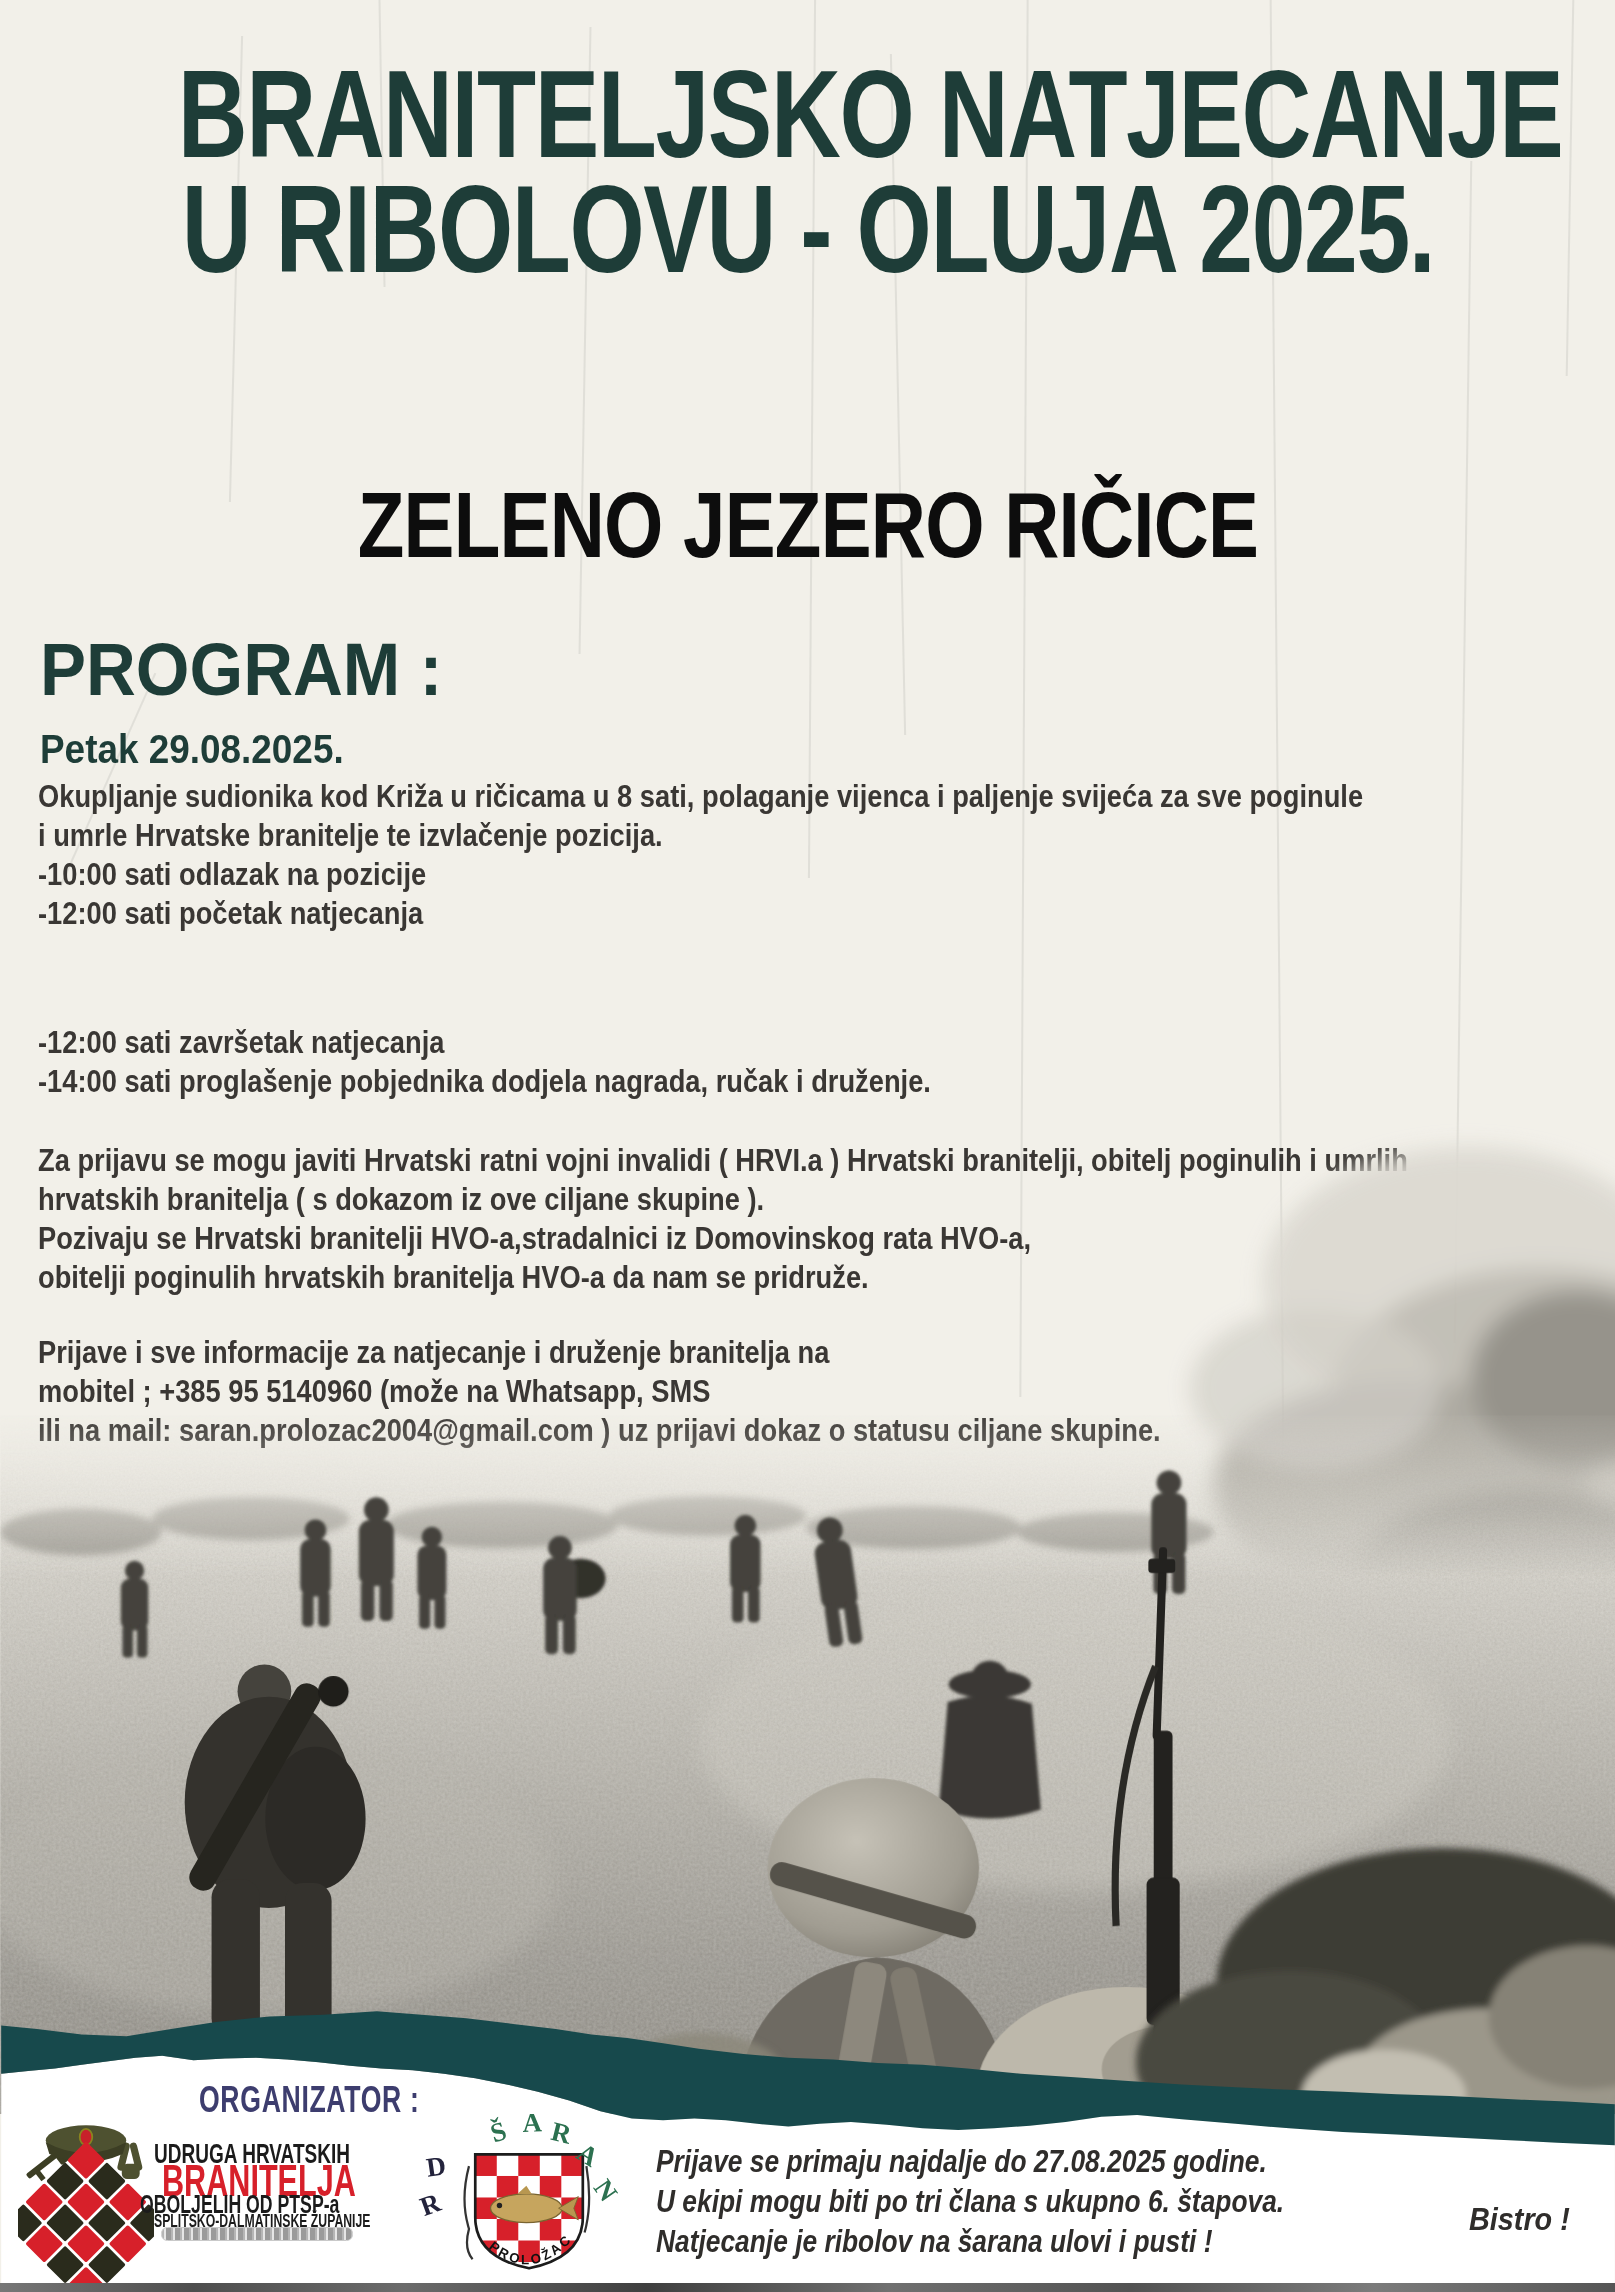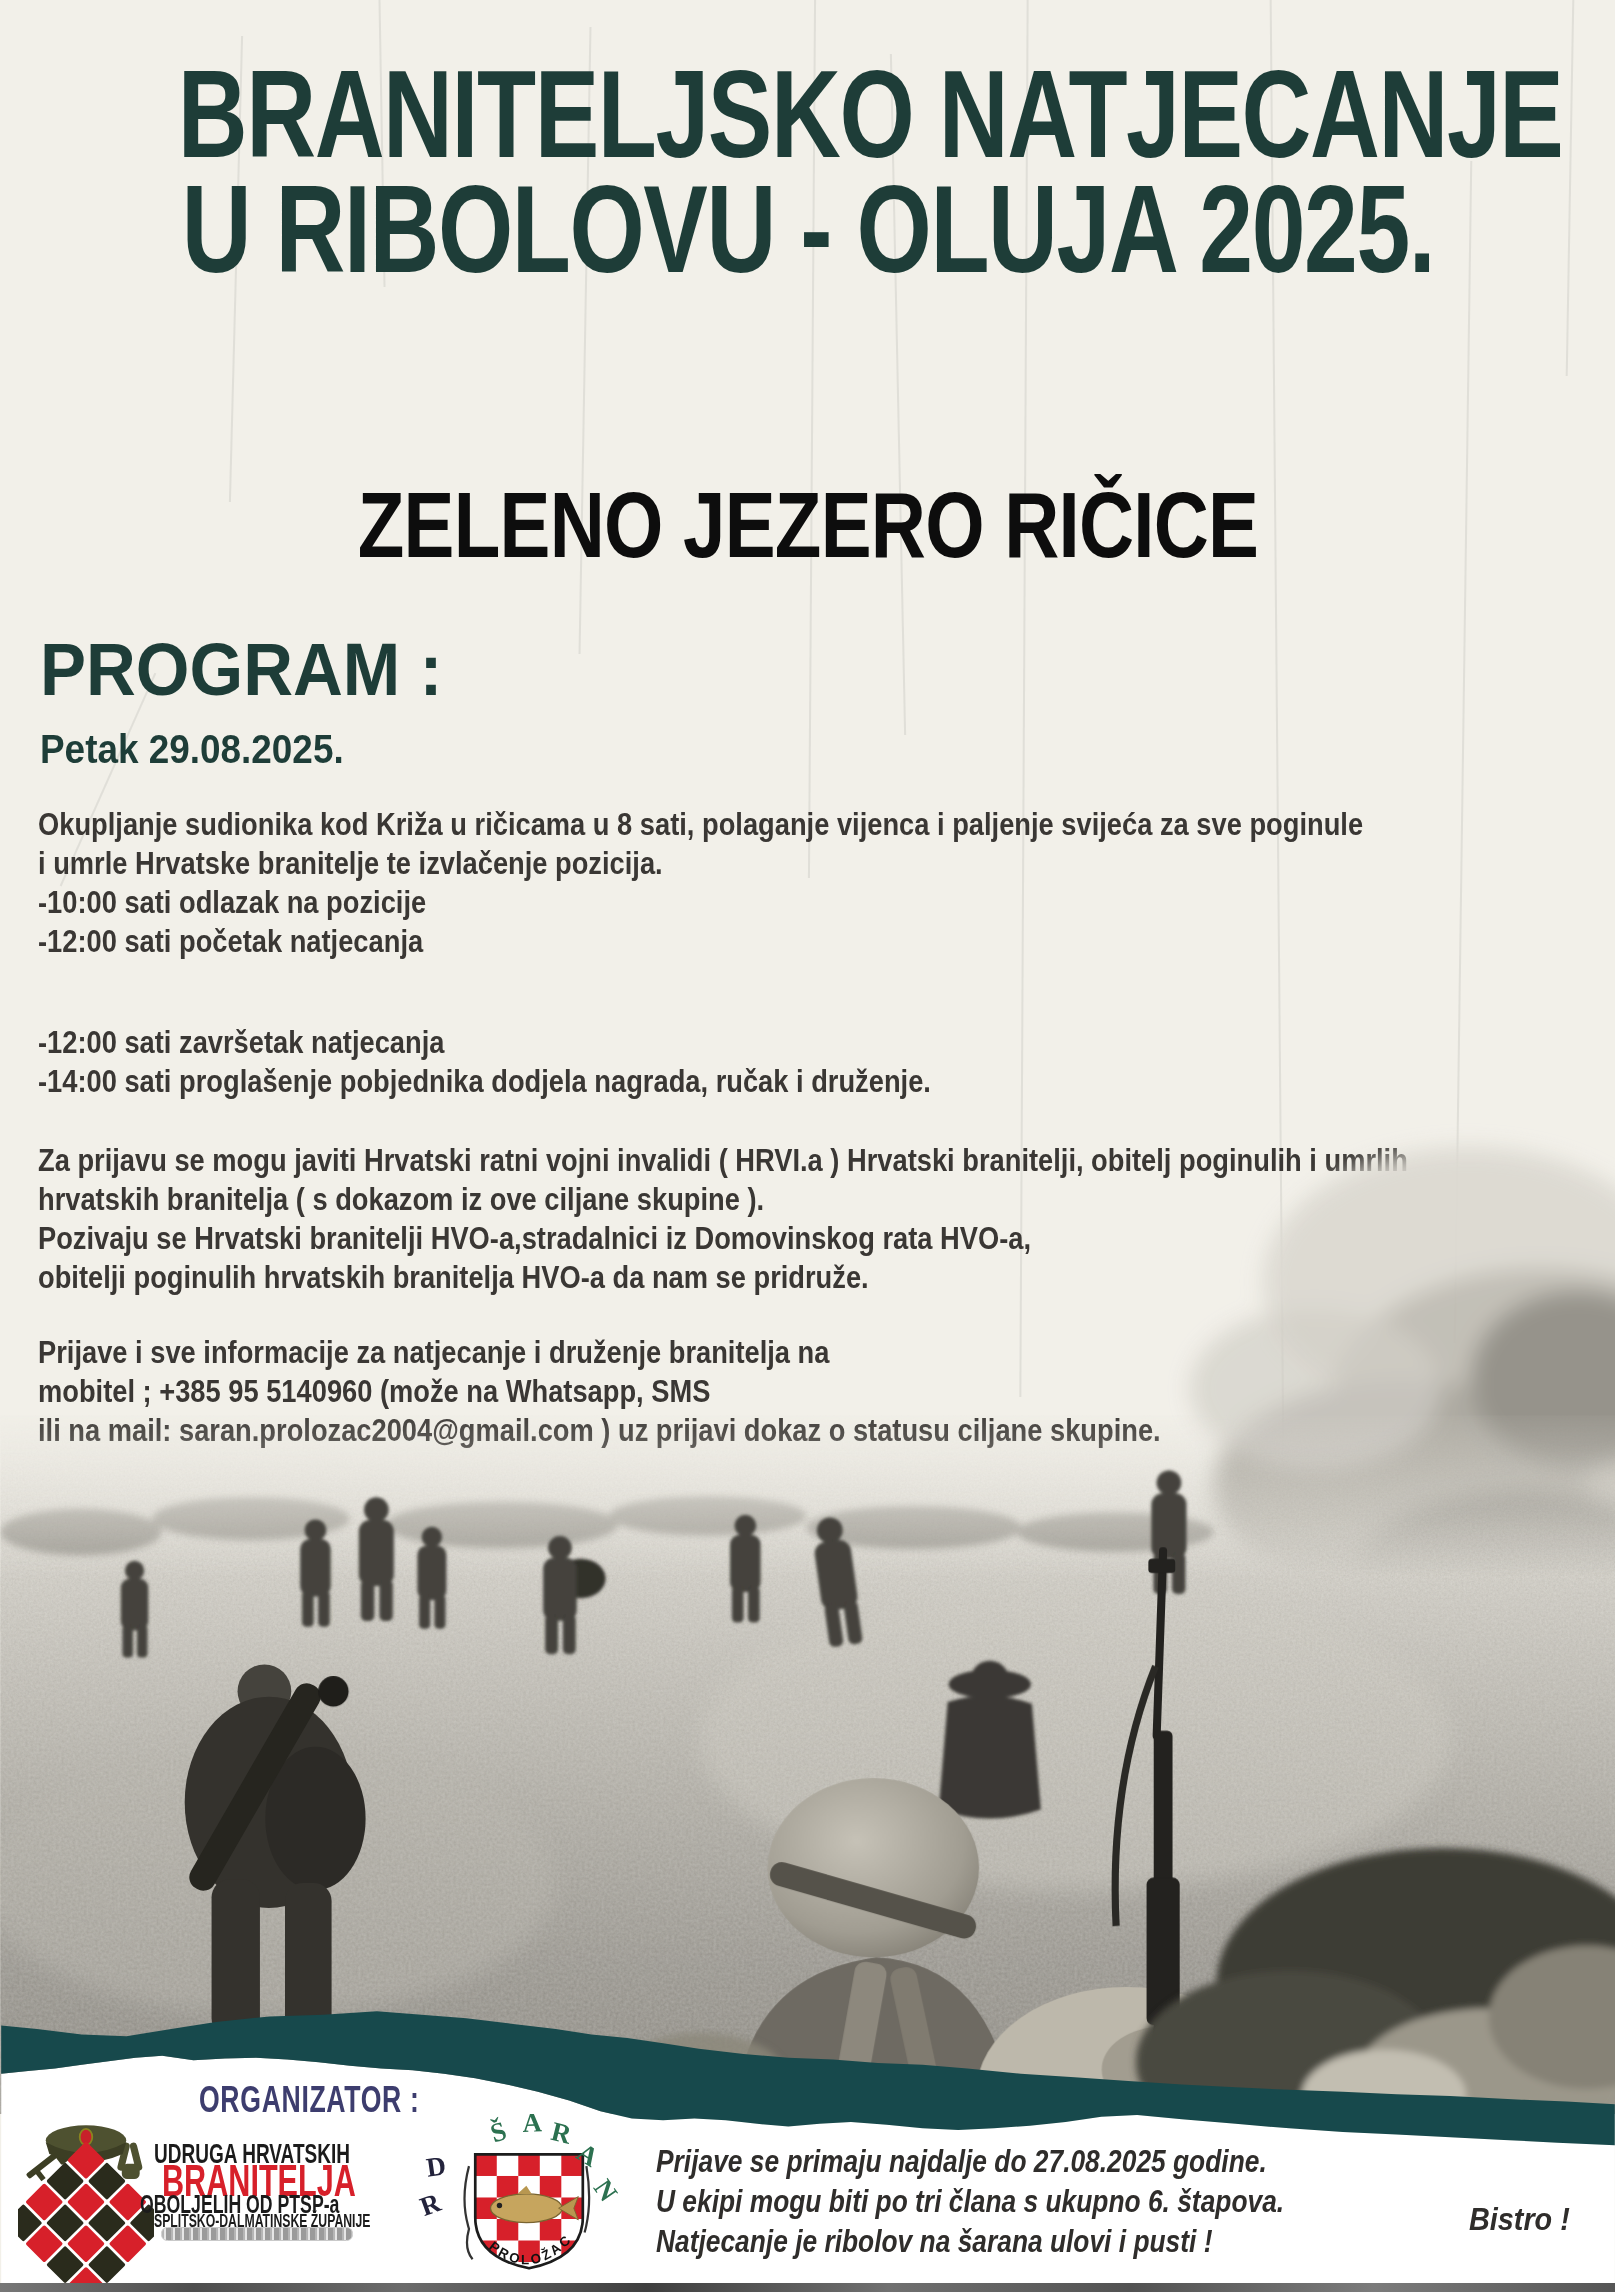--- a/index.html
+++ b/index.html
@@ -72,21 +72,21 @@
     <div class="venue-line blk nw">ZELENO JEZERO RIČICE</div>
   </div>
 
   <div class="abs" style="left:40px;top:632px;">
     <div class="program-h teal nw">PROGRAM :</div>
   </div>
 
   <div class="abs" style="left:40px;top:729px;text-align:right;">
     <div class="day-h teal nw">Petak 29.08.2025.</div>
   </div>
-  <div class="abs" style="left:38px;top:777px;margin-top:28px;">
+  <div class="abs" style="left:38px;top:777px;">
     <div class="bline body-txt nw">Okupljanje sudionika kod Križa u ričicama u 8 sati, polaganje vijenca i paljenje svijeća za sve poginule</div>
     <div class="bline body-txt nw">i umrle Hrvatske branitelje  te izvlačenje pozicija.</div>
     <div class="bline body-txt nw">-10:00 sati odlazak na pozicije</div>
     <div class="bline body-txt nw">-12:00 sati početak natjecanja</div>
   </div>
 
   <div class="abs" style="left:38px;top:1023px;">
     <div class="bline body-txt nw">-12:00 sati završetak natjecanja</div>
     <div class="bline body-txt nw">-14:00 sati proglašenje pobjednika dodjela nagrada, ručak i druženje.</div>
   </div>

